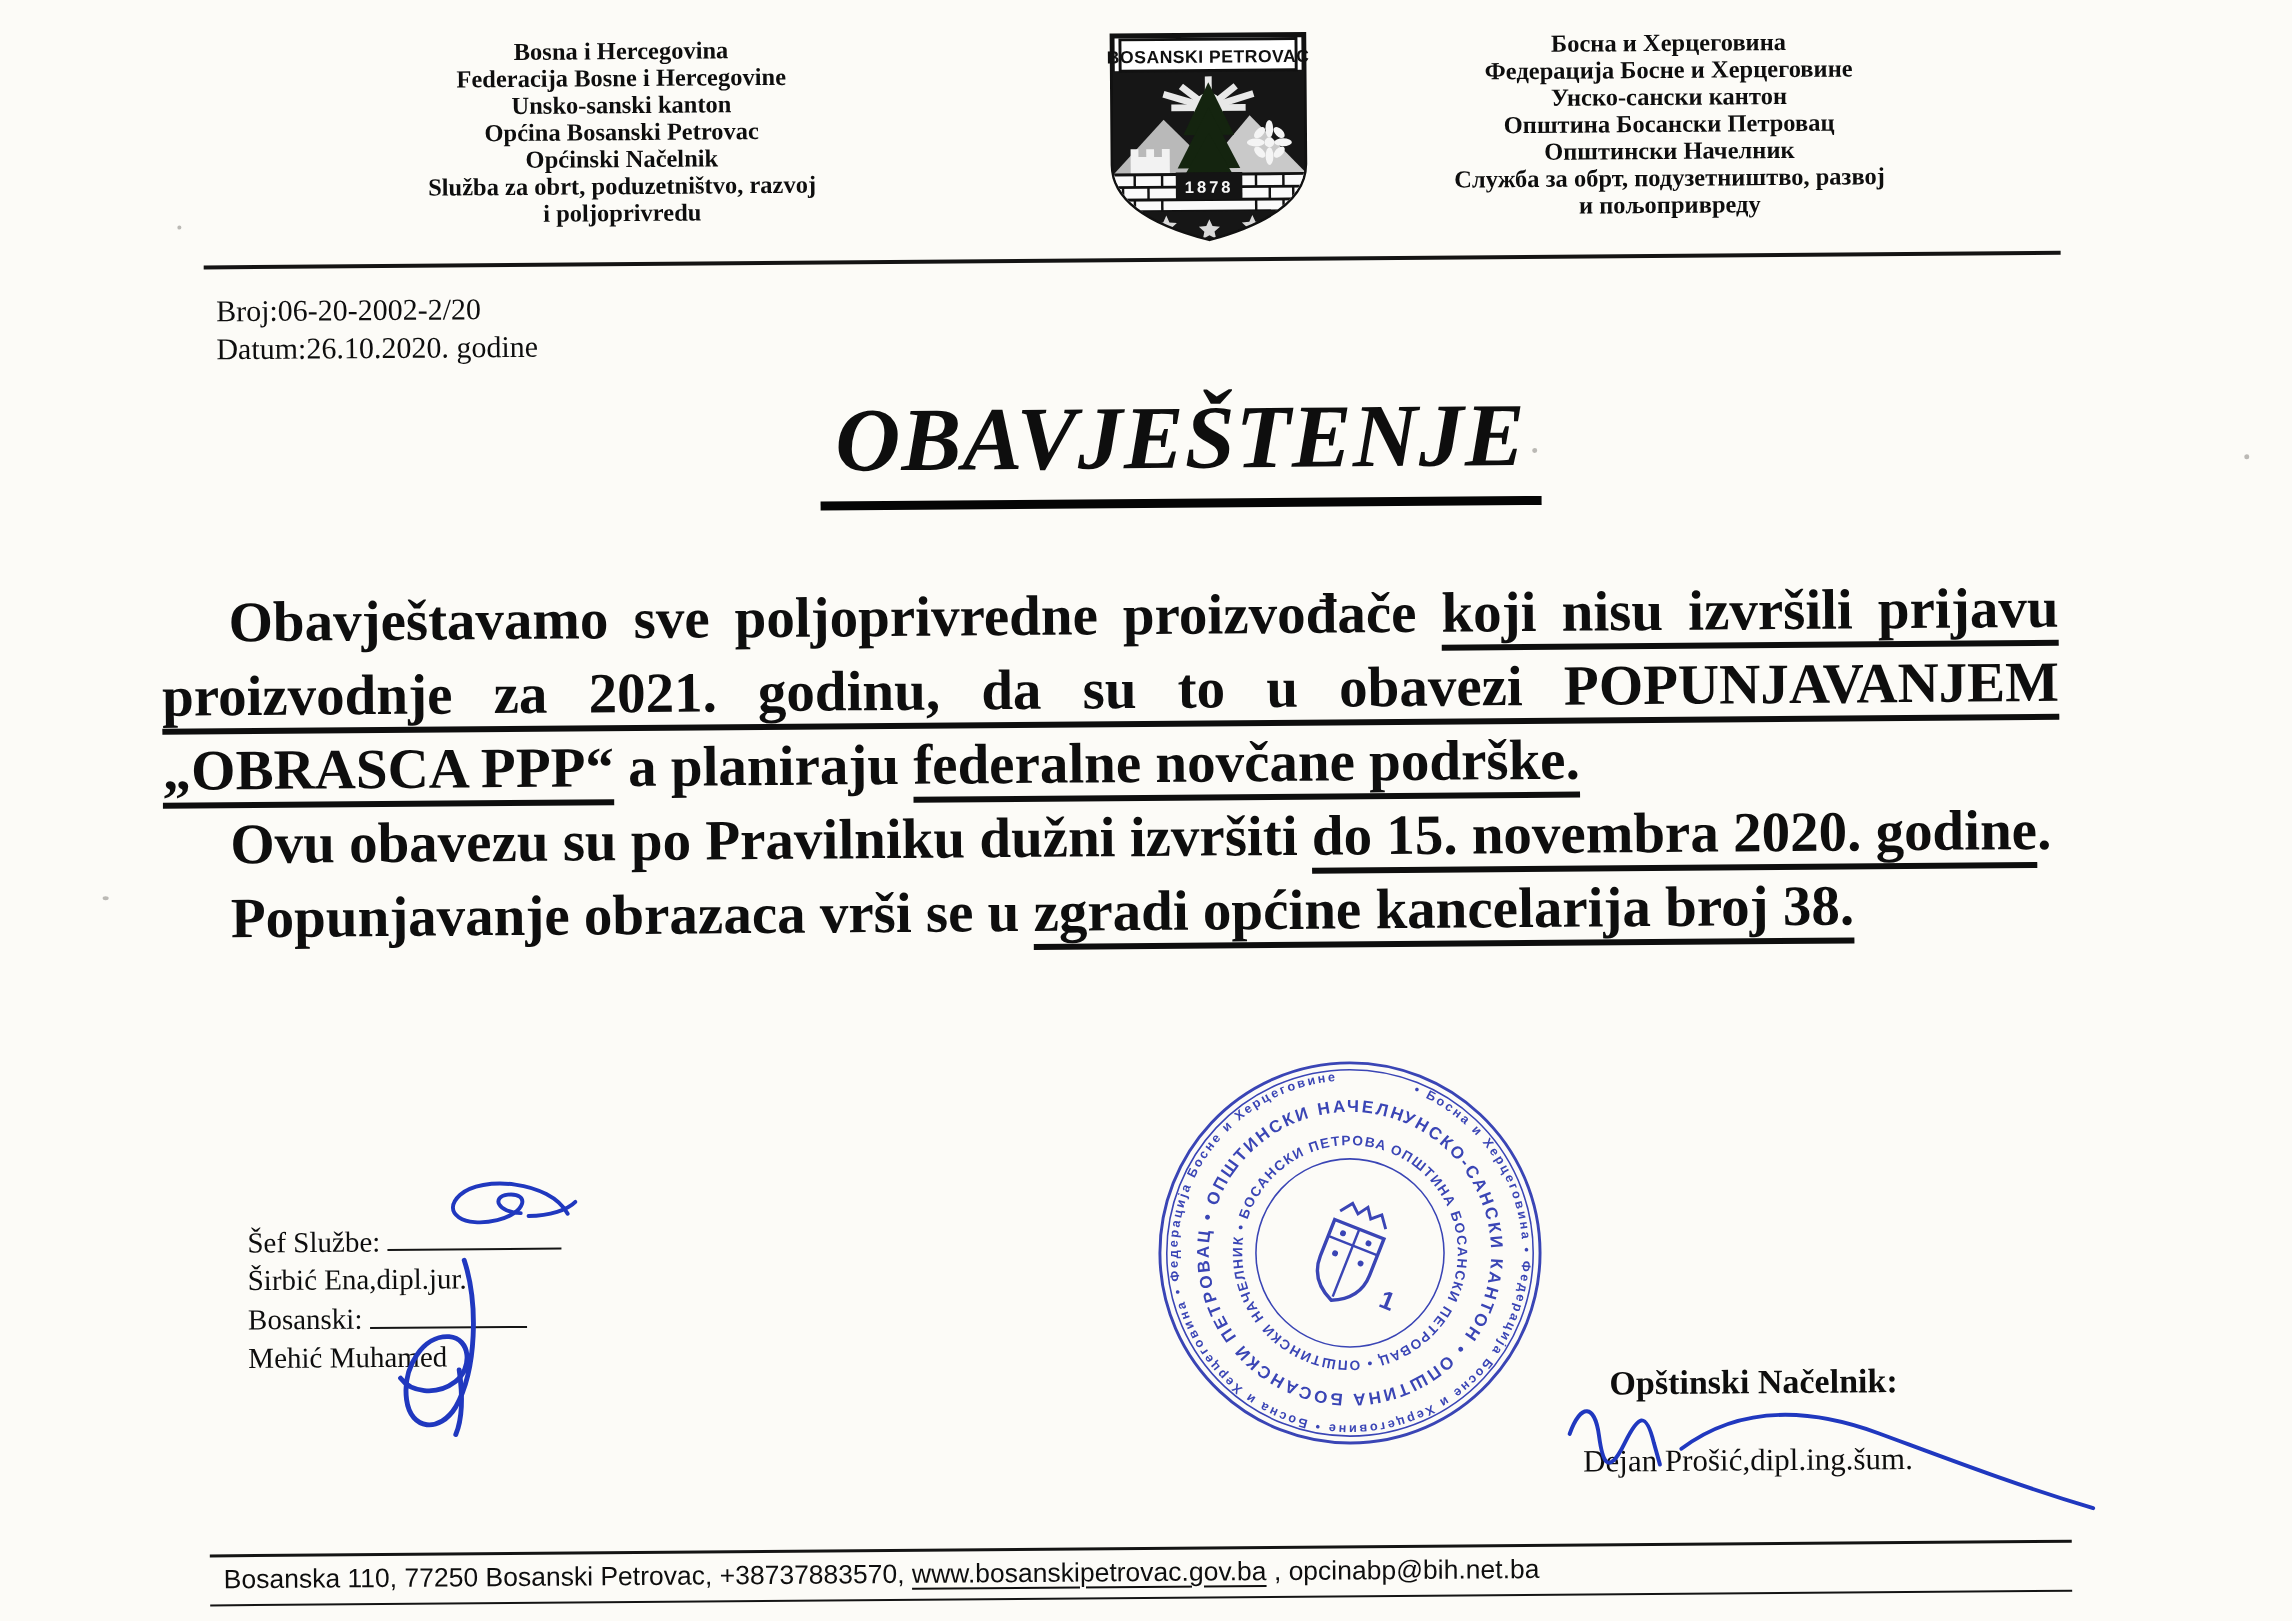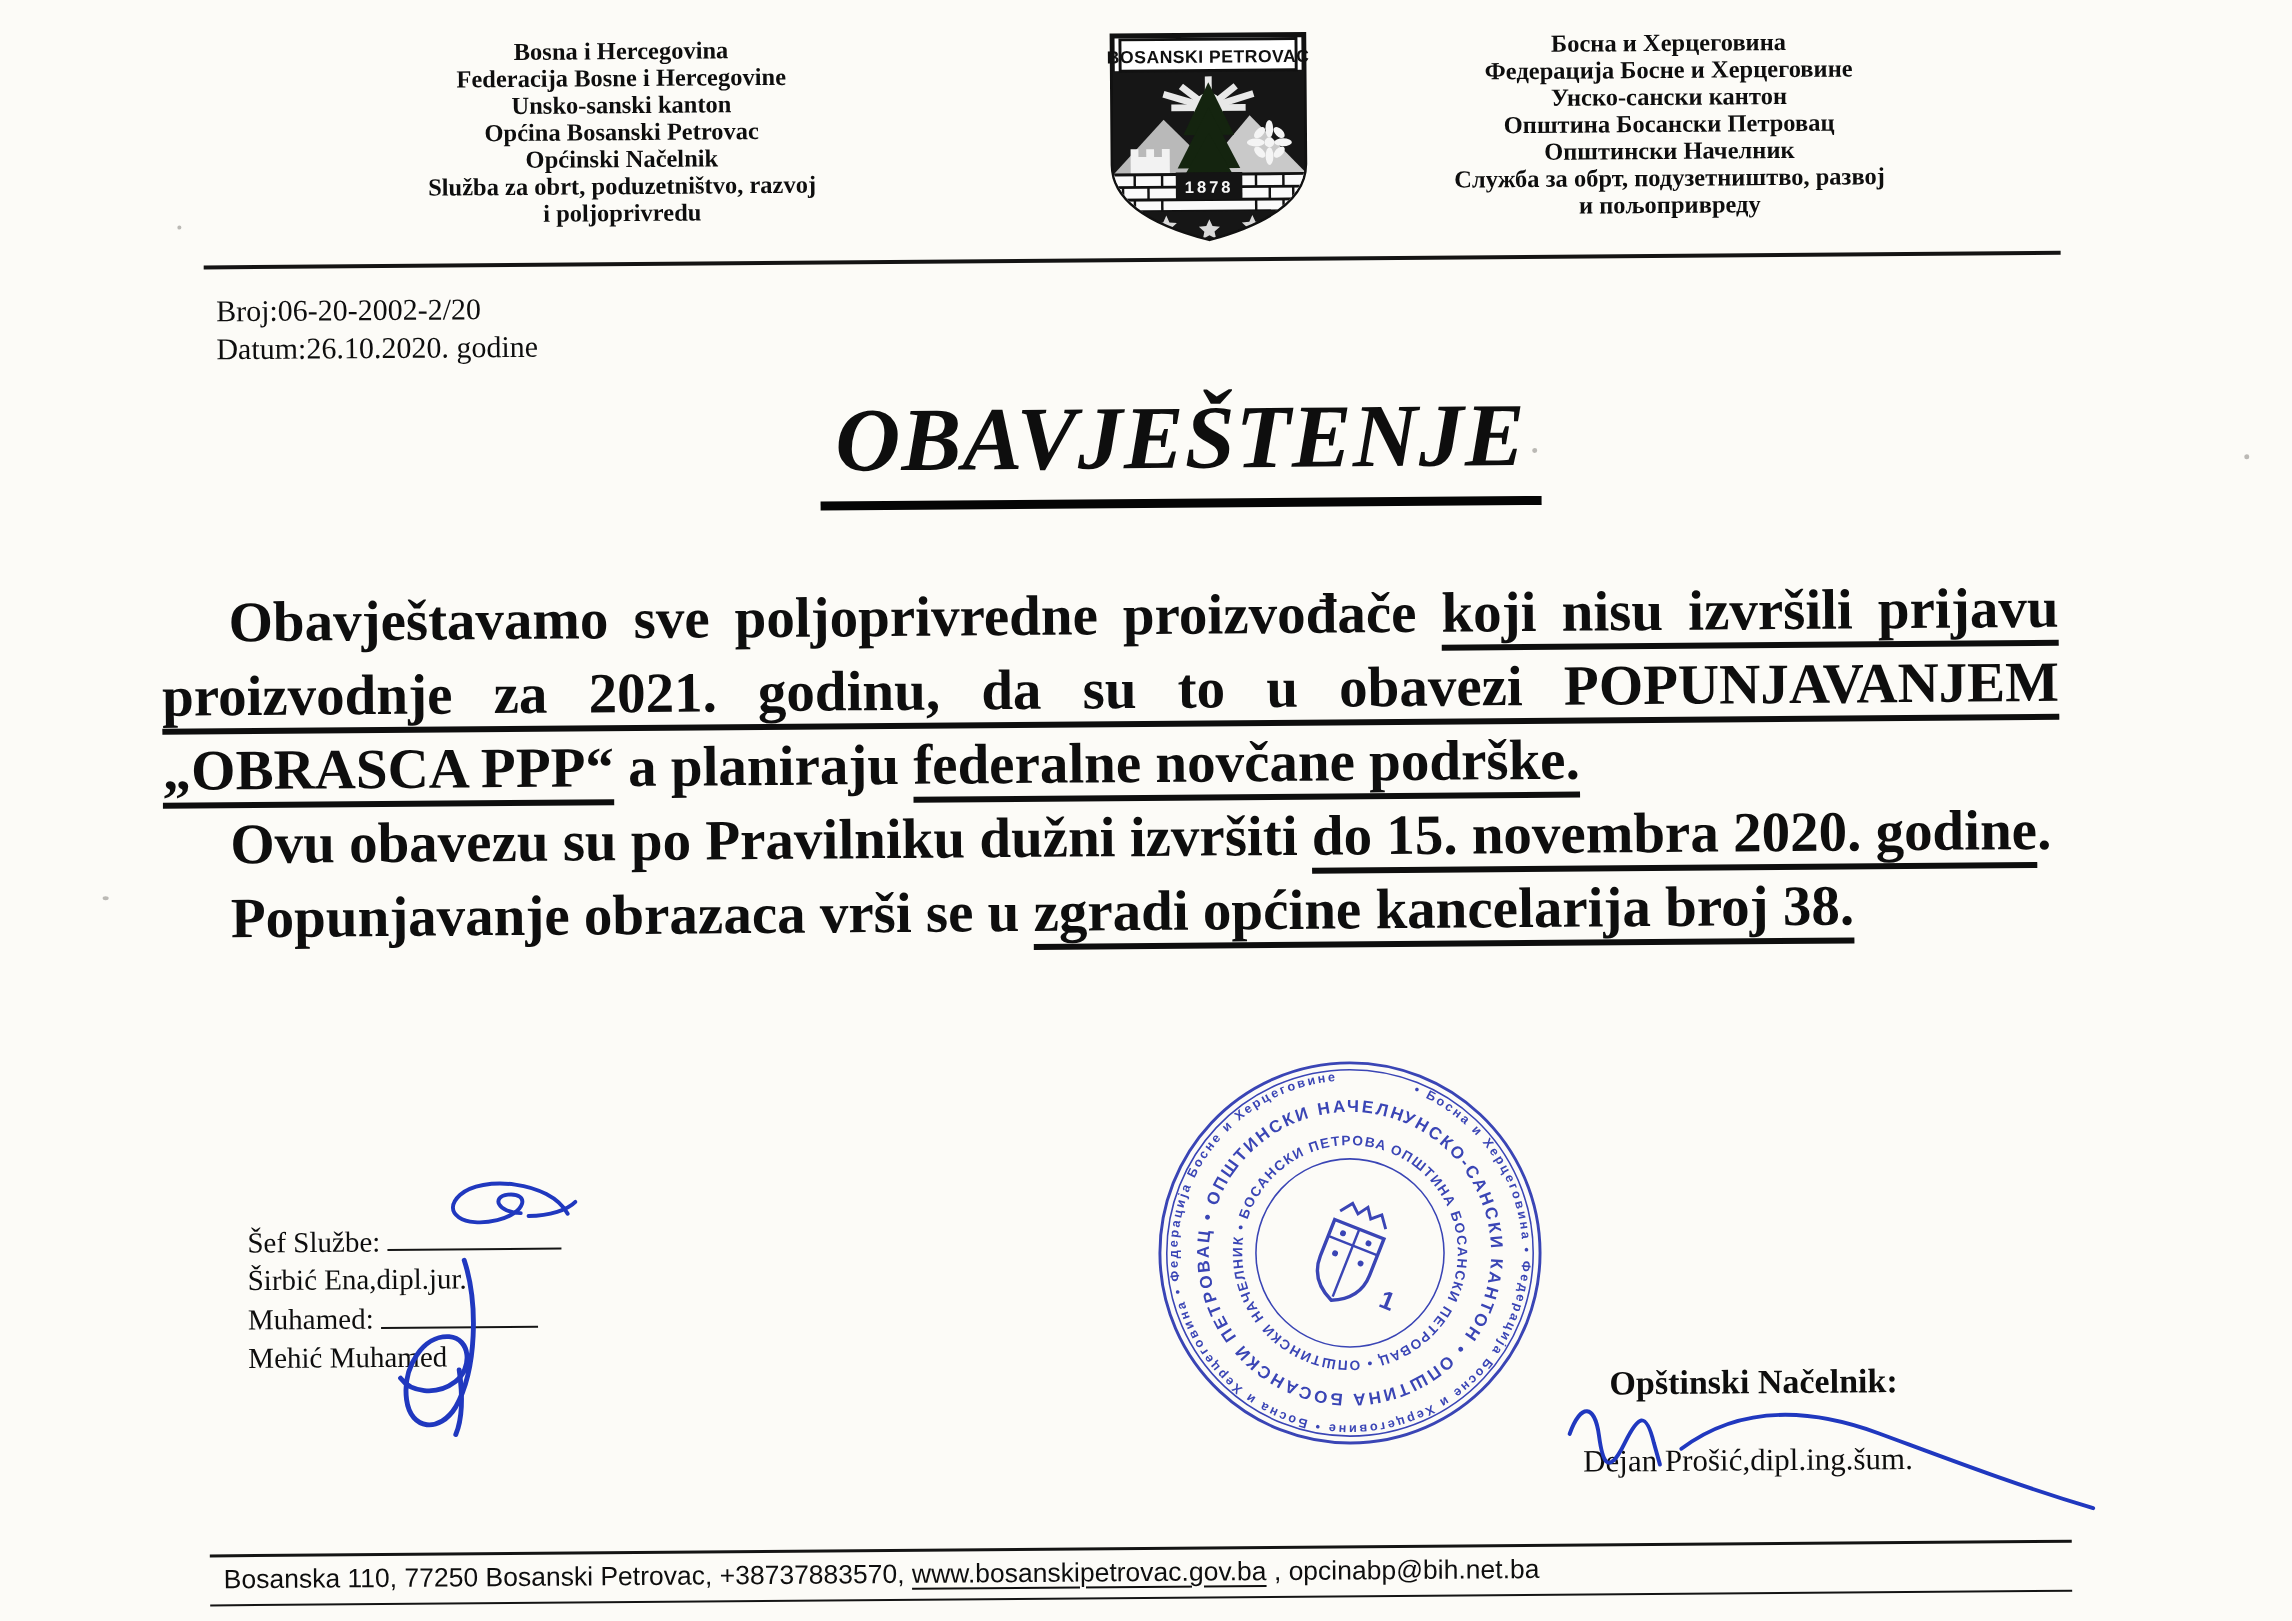--- a/index.html
+++ b/index.html
@@ -186,21 +186,21 @@
 
   <div class="bodytext">
     <p><span>Obavještavamo sve poljoprivredne proizvođače </span><span class="u">koji nisu izvršili prijavu proizvodnje za 2021. godinu, da su to u obavezi POPUNJAVANJEM „OBRASCA PPP“</span><span> a planiraju </span><span class="u">federalne novčane podrške.</span></p>
     <p><span>Ovu obavezu su po Pravilniku dužni izvršiti </span><span class="u">do 15. novembra 2020. godine</span><span>.</span></p>
     <p><span>Popunjavanje obrazaca vrši se u </span><span class="u">zgradi općine kancelarija broj 38.</span></p>
   </div>
 
   <div class="sig-left">
     <div><span>Šef Službe:</span> <span class="blank"></span></div>
     <div>Širbić Ena,dipl.jur.</div>
-    <div><span>Muhamed:</span> <span class="blank blank2"></span></div>
+    <div><span>Bosanski:</span> <span class="blank blank2"></span></div>
     <div>Mehić Muhamed</div>
   </div>
 
   <svg class="pen" style="left:410px; top:1168px;" width="176" height="98" viewBox="0 0 180 100">
     <g fill="none" stroke="#2038bf" stroke-width="4" stroke-linecap="round">
       <path d="M158,42 C 140,8 70,2 48,22 C 28,40 52,56 86,48 C 116,41 120,20 97,22 C 80,24 86,40 110,41"></path>
       <path d="M118,44 C 140,44 158,38 166,30"></path>
     </g>
   </svg>
 

